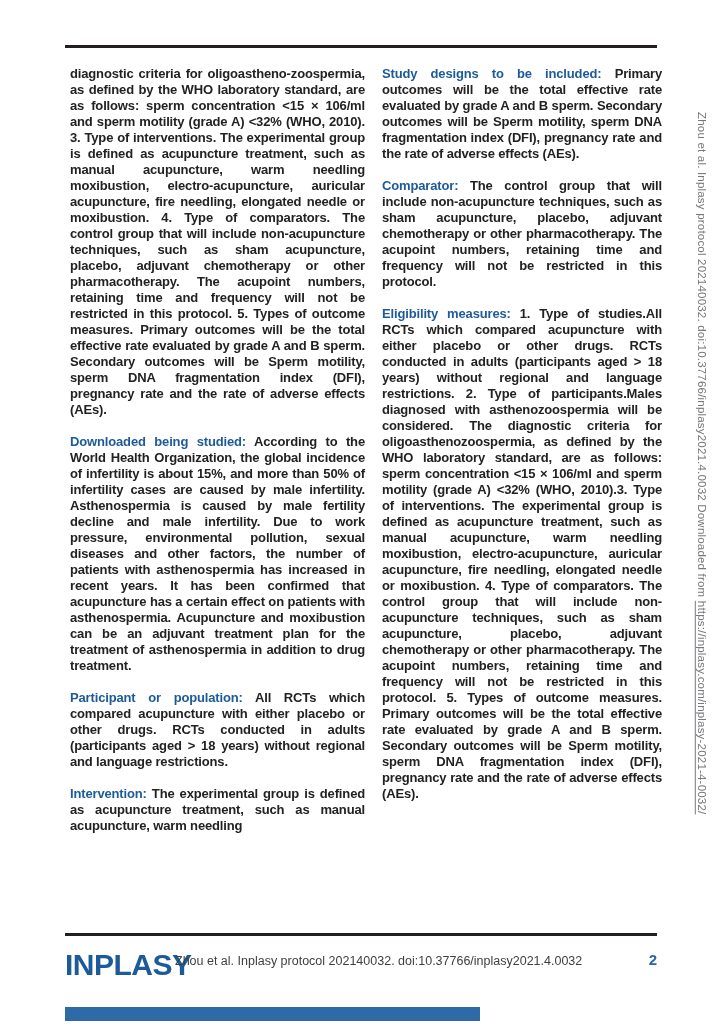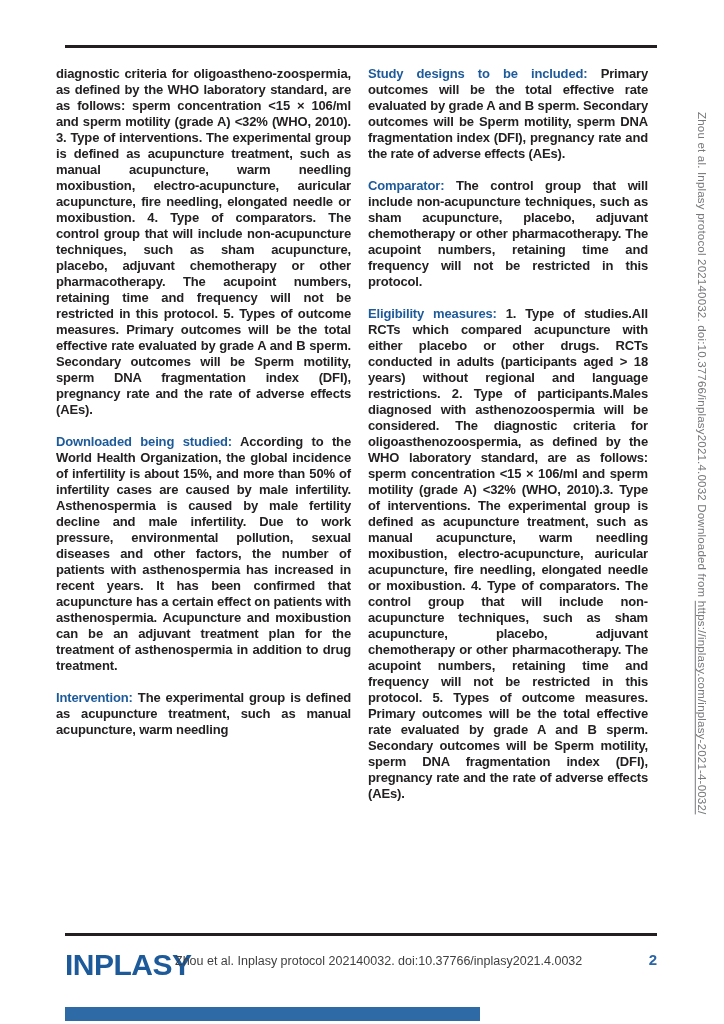--- a/index.html
+++ b/index.html
@@ -16,21 +16,21 @@
     position: absolute;
     left: 65px;
     width: 592px;
     height: 3px;
     background: #231f20;
   }
   .top-rule { top: 45px; }
   .footer-rule { top: 933px; }
   .columns {
     position: absolute;
-    left: 56px;
+    left: 70px;
     top: 66px;
     width: 592px;
     display: flex;
     gap: 17px;
   }
   .col {
     font-size: 13px;
     line-height: 16px;
     font-weight: bold;
     color: #242122;
@@ -104,20 +104,24 @@
 
     <div class="col col-left">
       <p class="para">
         <span>diagnostic criteria for oligoastheno-zoospermia, as defined by the WHO laboratory standard, are as follows: sperm concentration &lt;15 × 106/ml and sperm motility (grade A) &lt;32% (WHO, 2010). 3. Type of interventions. The experimental group is defined as acupuncture treatment, such as manual acupuncture, warm needling moxibustion, electro-acupuncture, auricular acupuncture, fire needling, elongated needle or moxibustion. 4. Type of comparators. The control group that will include non-acupuncture techniques, such as sham acupuncture, placebo, adjuvant chemotherapy or other pharmacotherapy. The acupoint numbers, retaining time and frequency will not be restricted in this protocol. 5. Types of outcome measures. Primary outcomes will be the total effective rate evaluated by grade A and B sperm. Secondary outcomes will be Sperm motility, sperm DNA fragmentation index (DFI), pregnancy rate and the rate of adverse effects (AEs).</span>
       </p>
       <p class="para">
         <span class="lead">Downloaded being studied:</span>
         <span>According to the World Health Organization, the global incidence of infertility is about 15%, and more than 50% of infertility cases are caused by male infertility. Asthenospermia is caused by male fertility decline and male infertility. Due to work pressure, environmental pollution, sexual diseases and other factors, the number of patients with asthenospermia has increased in recent years. It has been confirmed that acupuncture has a certain effect on patients with asthenospermia. Acupuncture and moxibustion can be an adjuvant treatment plan for the treatment of asthenospermia in addition to drug treatment.</span>
       </p>
       <p class="para">
+        <span class="lead">Participant or population:</span>
+        <span>All RCTs which compared acupuncture with either placebo or other drugs. RCTs conducted in adults (participants aged &gt; 18 years) without regional and language restrictions.</span>
+      </p>
+      <p class="para">
         <span class="lead">Intervention:</span>
         <span>The experimental group is defined as acupuncture treatment, such as manual acupuncture, warm needling</span>
       </p>
     </div>
 
     <div class="col col-right">
       <p class="para">
         <span class="lead">Study designs to be included:</span>
         <span>Primary outcomes will be the total effective rate evaluated by grade A and B sperm. Secondary outcomes will be Sperm motility, sperm DNA fragmentation index (DFI), pregnancy rate and the rate of adverse effects (AEs).</span>
       </p>

